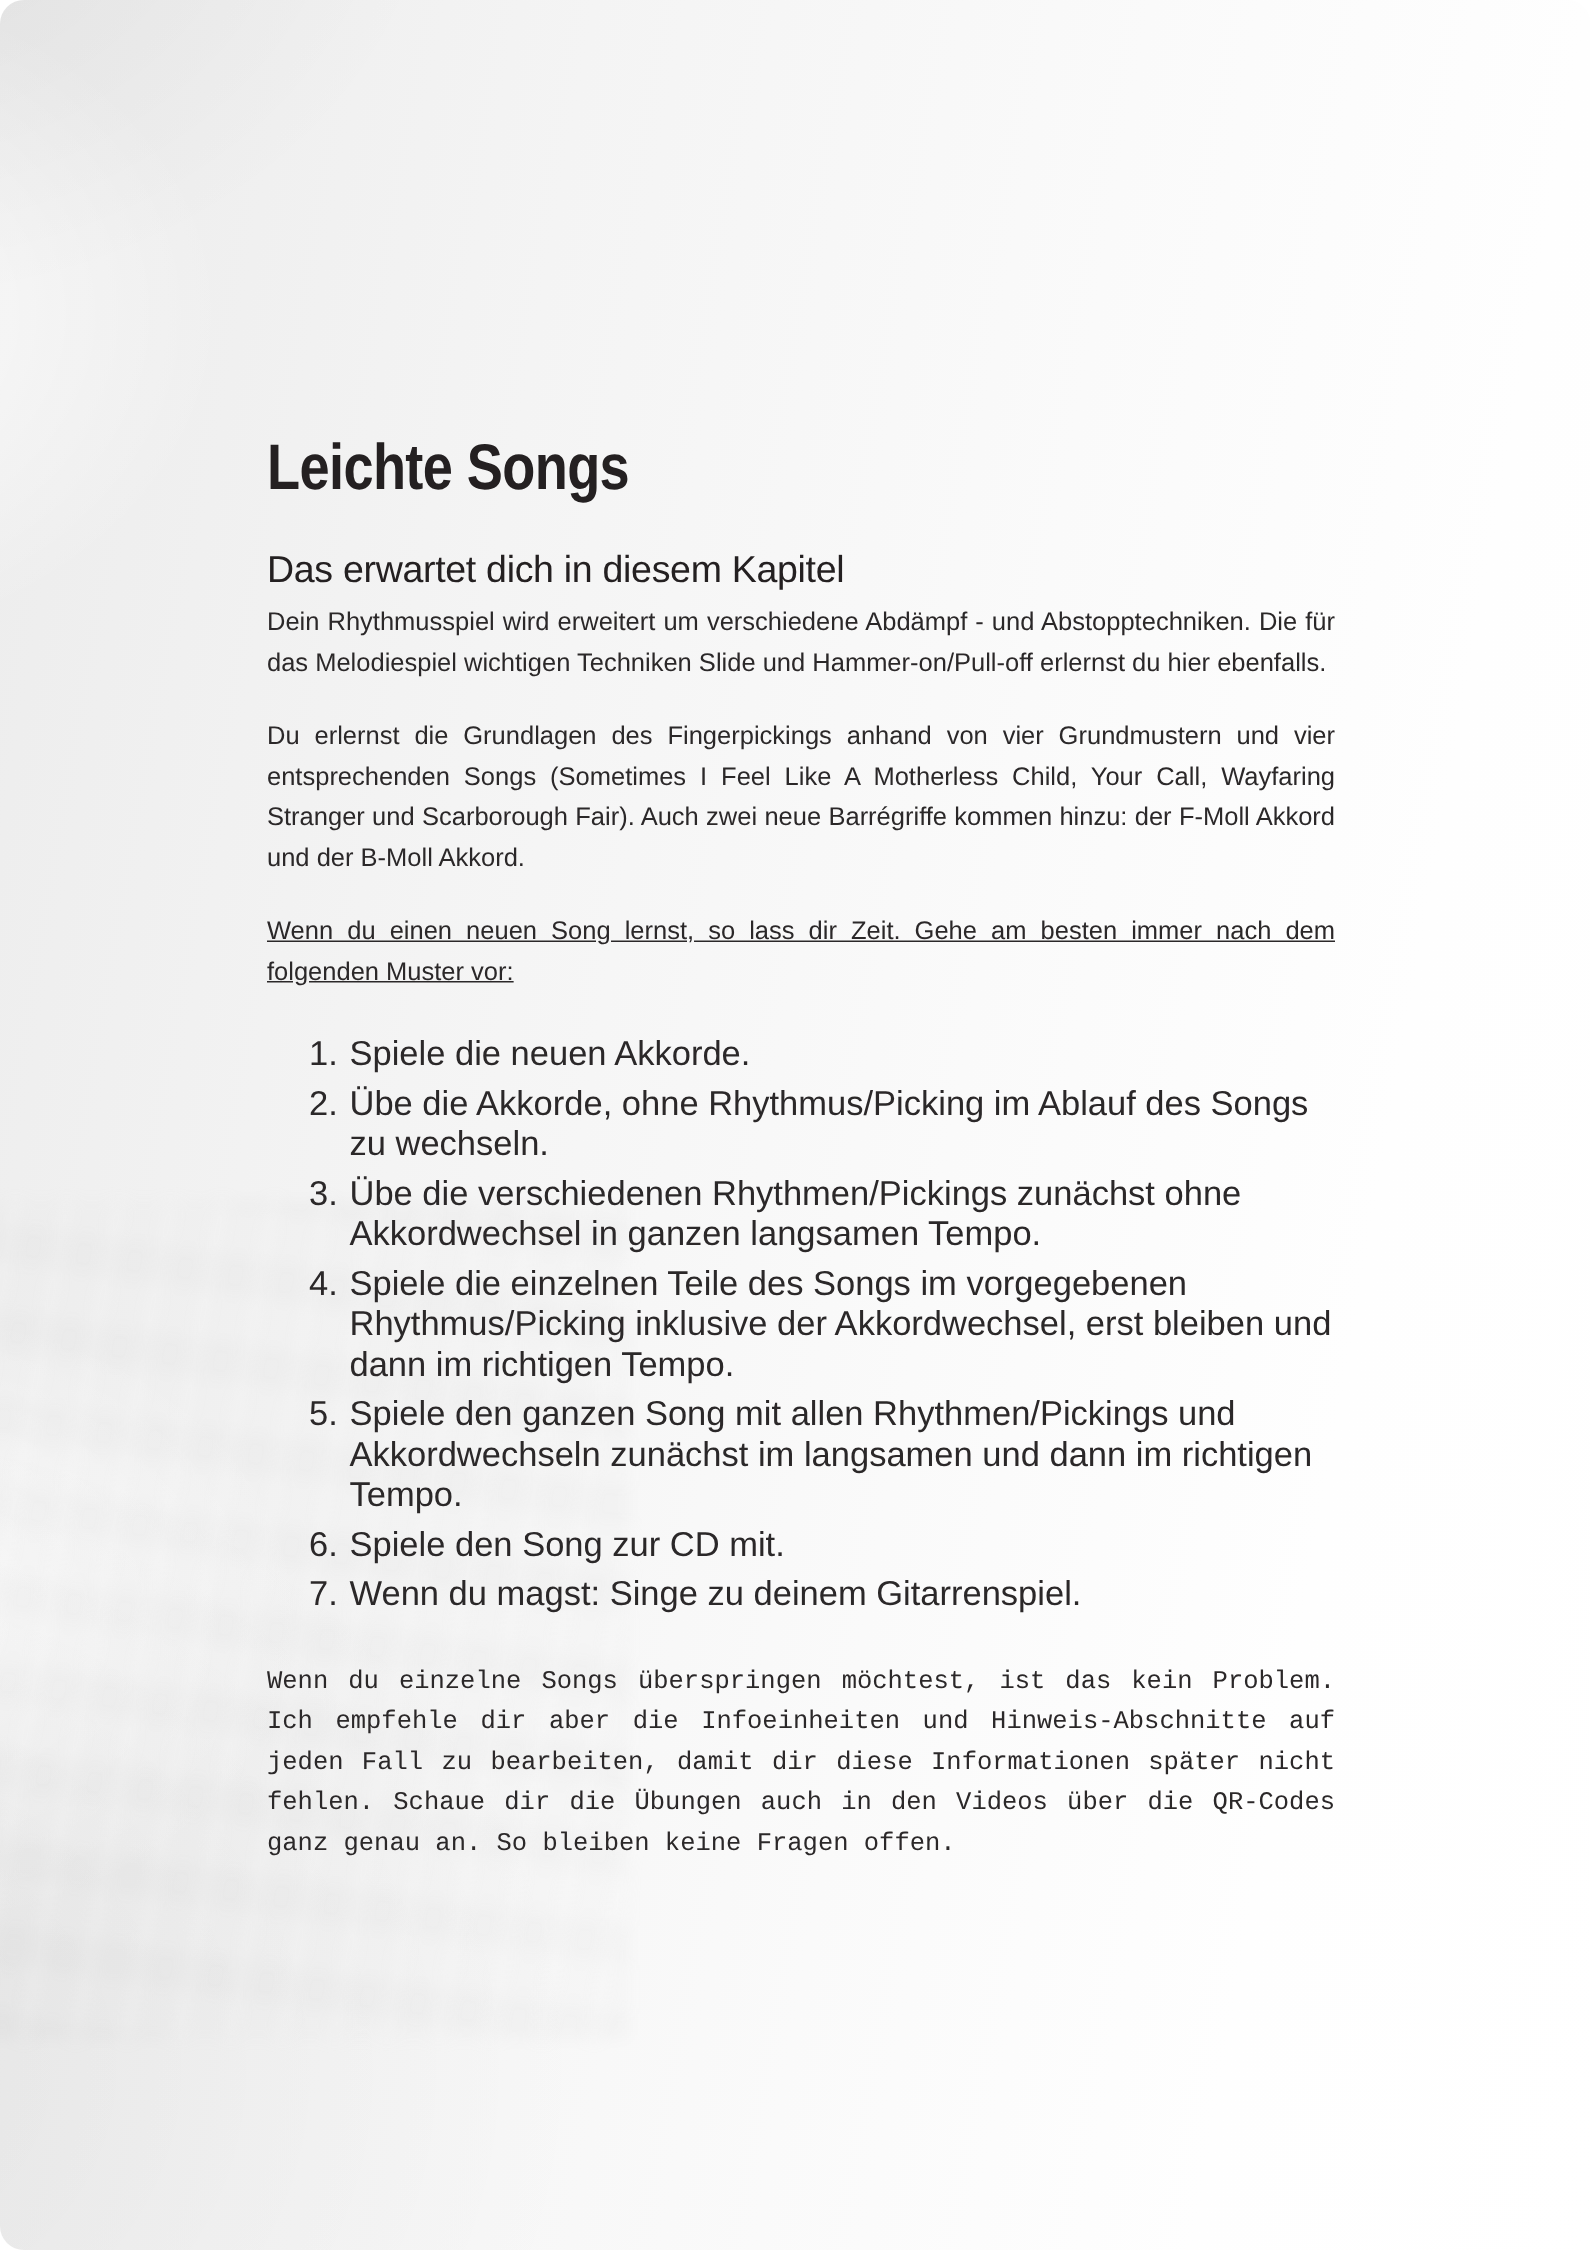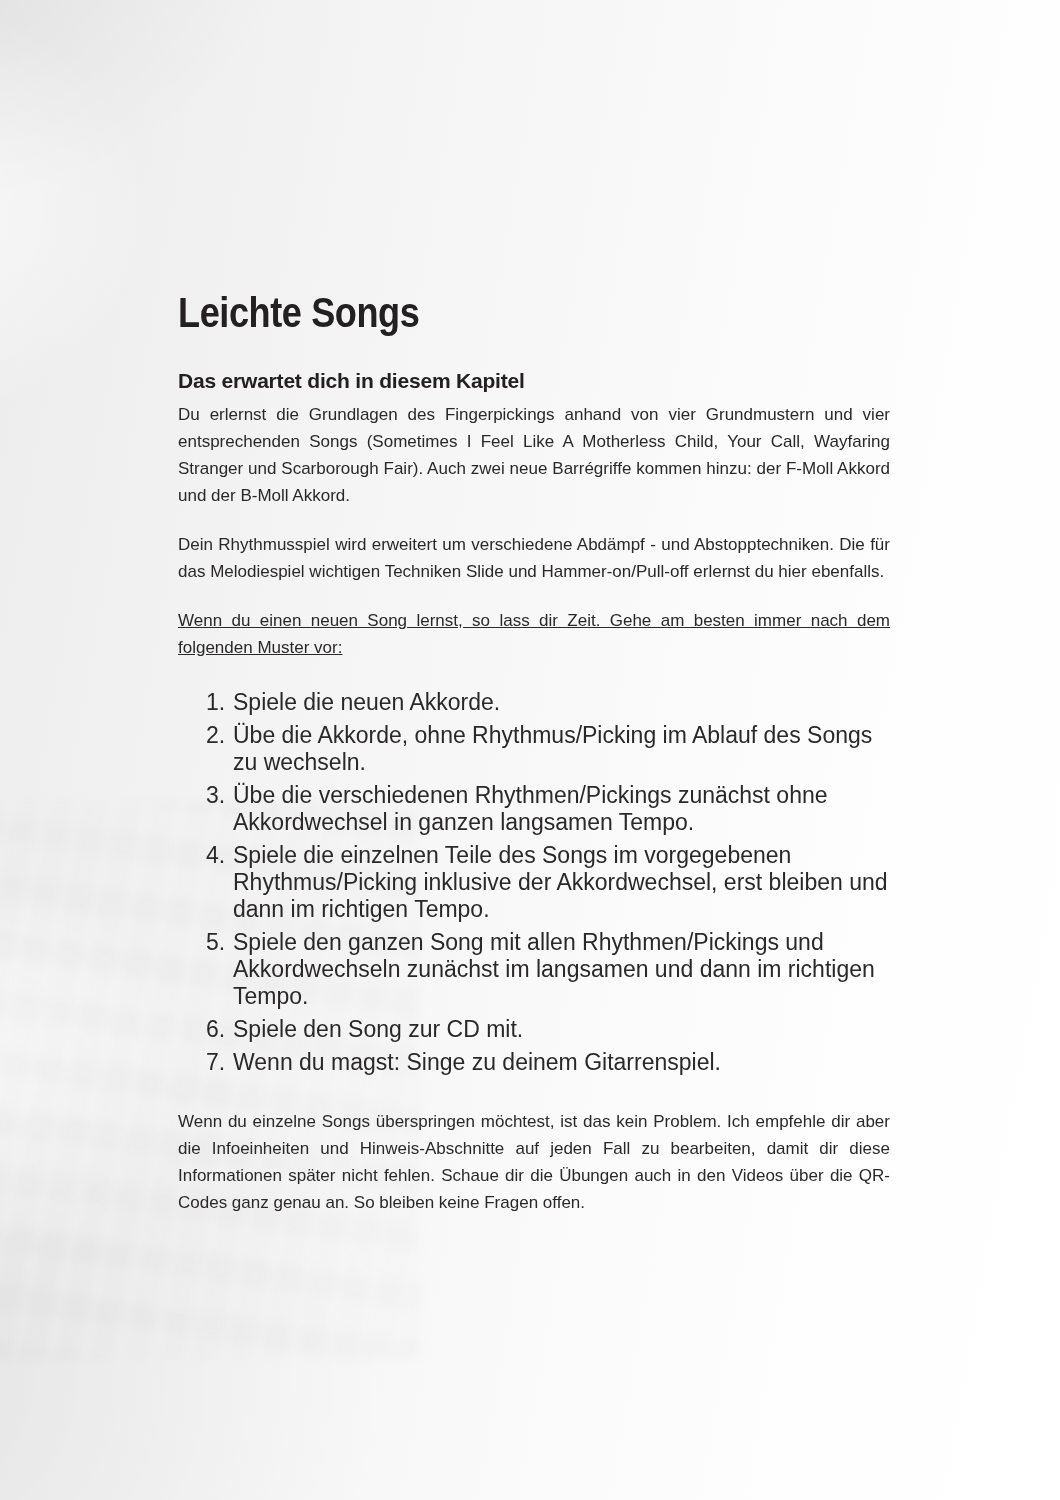--- a/index.html
+++ b/index.html
@@ -14,20 +14,21 @@
     overflow: hidden;
     font-family: "Liberation Sans", sans-serif;
     color: #2b2829;
     
     background:
       radial-gradient(ellipse 620px 480px at -8% -6%, rgba(0,0,0,0.055), rgba(0,0,0,0.0) 62%),
       radial-gradient(ellipse 500px 380px at -14% 14%, rgba(255,255,255,0.9), rgba(255,255,255,0) 60%),
       radial-gradient(ellipse 900px 760px at -12% 92%, rgba(0,0,0,0.05), rgba(0,0,0,0) 58%),
       radial-gradient(ellipse 420px 320px at -6% 72%, rgba(255,255,255,0.85), rgba(255,255,255,0) 65%),
       linear-gradient(100deg, #ececec 0%, #f4f4f4 30%, #fafafa 58%, #fefefe 80%, #ffffff 100%);
+    border-radius: 16px;
   }
   
   .bg-strings {
     position: absolute;
     left: -60px;
     bottom: 140px;
     width: 480px;
     height: 560px;
     background:
       repeating-linear-gradient(100deg,
@@ -52,23 +53,23 @@
     line-height: 1.0;
     font-weight: bold;
     letter-spacing: -0.5px;
     color: #242021;
     transform: scaleX(0.84);
     transform-origin: left center;
     white-space: nowrap;
   }
   h2.section-heading {
     margin: 0 0 8px 0;
-    font-size: 21px;
+    font-size: 25px;
     line-height: 25px;
-    font-weight: bold;
+    font-weight: normal;
     color: #242021;
     letter-spacing: -0.2px;
   }
   p.body-text {
     margin: 0 0 22px 0;
     font-size: 17px;
     line-height: 27px;
     text-align: justify;
   }
   p.intro-text { margin-bottom: 0; text-decoration: underline; }
@@ -86,36 +87,37 @@
     margin-bottom: 6px;
   }
   ol.steps li::before {
     content: counter(step) ".";
     position: absolute;
     left: -27px;
   }
   p.closing-text {
     margin-top: 32px;
     margin-bottom: 16px;
+    font-family: Liberation Mono, monospace;
   }
 </style>
 </head>
 <body>
 
 <div class="page">
   <div class="bg-strings"></div>
 
   <div class="content">
 
     <h1 class="chapter-title">Leichte Songs</h1>
 
     <section>
       <h2 class="section-heading">Das erwartet dich in diesem Kapitel</h2>
+      <p class="body-text">Dein Rhythmusspiel wird erweitert um verschiedene Abdämpf - und Abstopptechniken. Die für das Melodiespiel wichtigen Techniken Slide und Hammer-on/Pull-off erlernst du hier ebenfalls.</p>
       <p class="body-text">Du erlernst die Grundlagen des Fingerpickings anhand von vier Grundmustern und vier entsprechenden Songs (Sometimes I Feel Like A Motherless Child, Your Call, Wayfaring Stranger und Scarborough Fair). Auch zwei neue Barrégriffe kommen hinzu: der F-Moll Akkord und der B-Moll Akkord.</p>
-      <p class="body-text">Dein Rhythmusspiel wird erweitert um verschiedene Abdämpf - und Abstopptechniken. Die für das Melodiespiel wichtigen Techniken Slide und Hammer-on/Pull-off erlernst du hier ebenfalls.</p>
     </section>
 
     <section>
       <p class="body-text intro-text">Wenn du einen neuen Song lernst, so lass dir Zeit. Gehe am besten immer nach dem folgenden Muster vor:</p>
 
       <ol class="steps">
         <li>Spiele die neuen Akkorde.</li>
         <li>Übe die Akkorde, ohne Rhythmus/Picking im Ablauf des Songs zu wechseln.</li>
         <li>Übe die verschiedenen Rhythmen/Pickings zunächst ohne Akkordwechsel in ganzen langsamen Tempo.</li>
         <li>Spiele die einzelnen Teile des Songs im vorgegebenen Rhythmus/Picking inklusive der Akkordwechsel, erst bleiben und dann im richtigen Tempo.</li>

